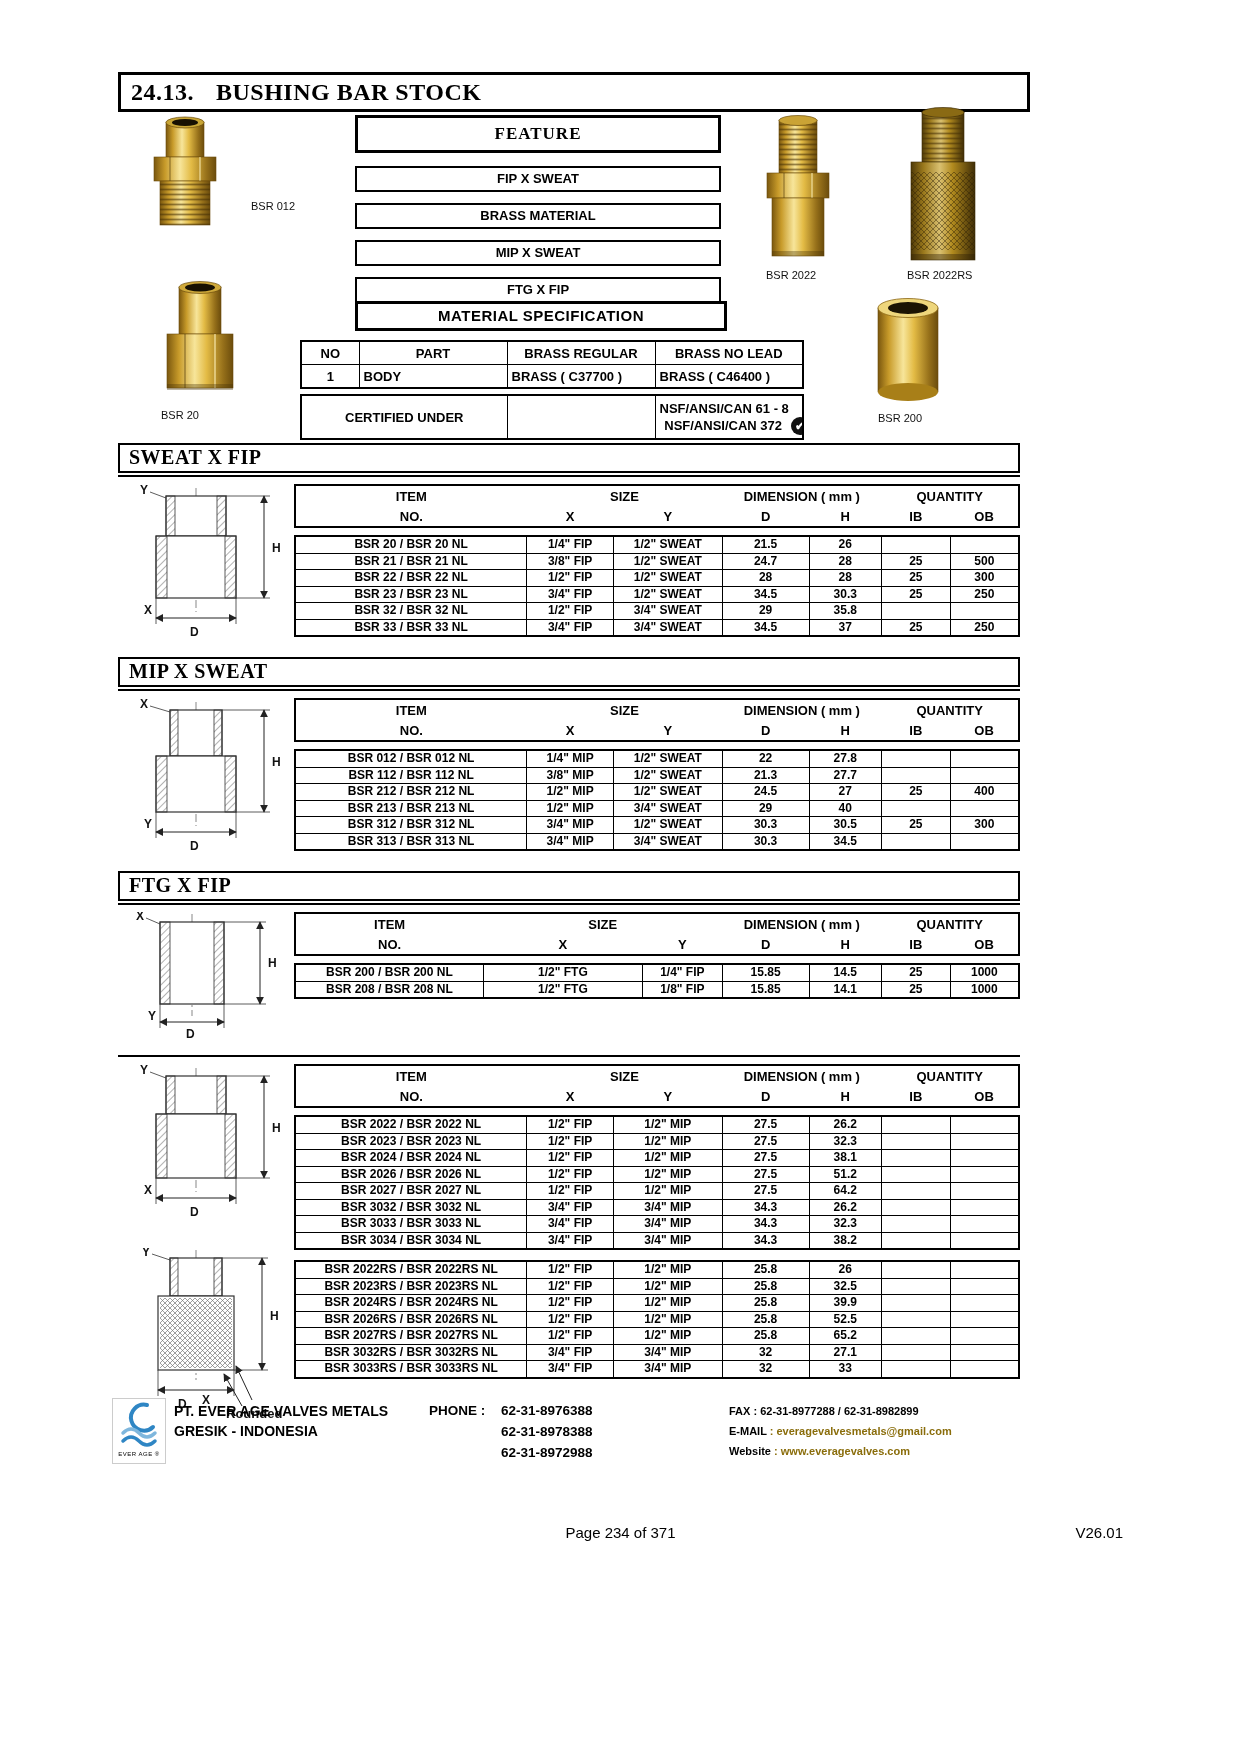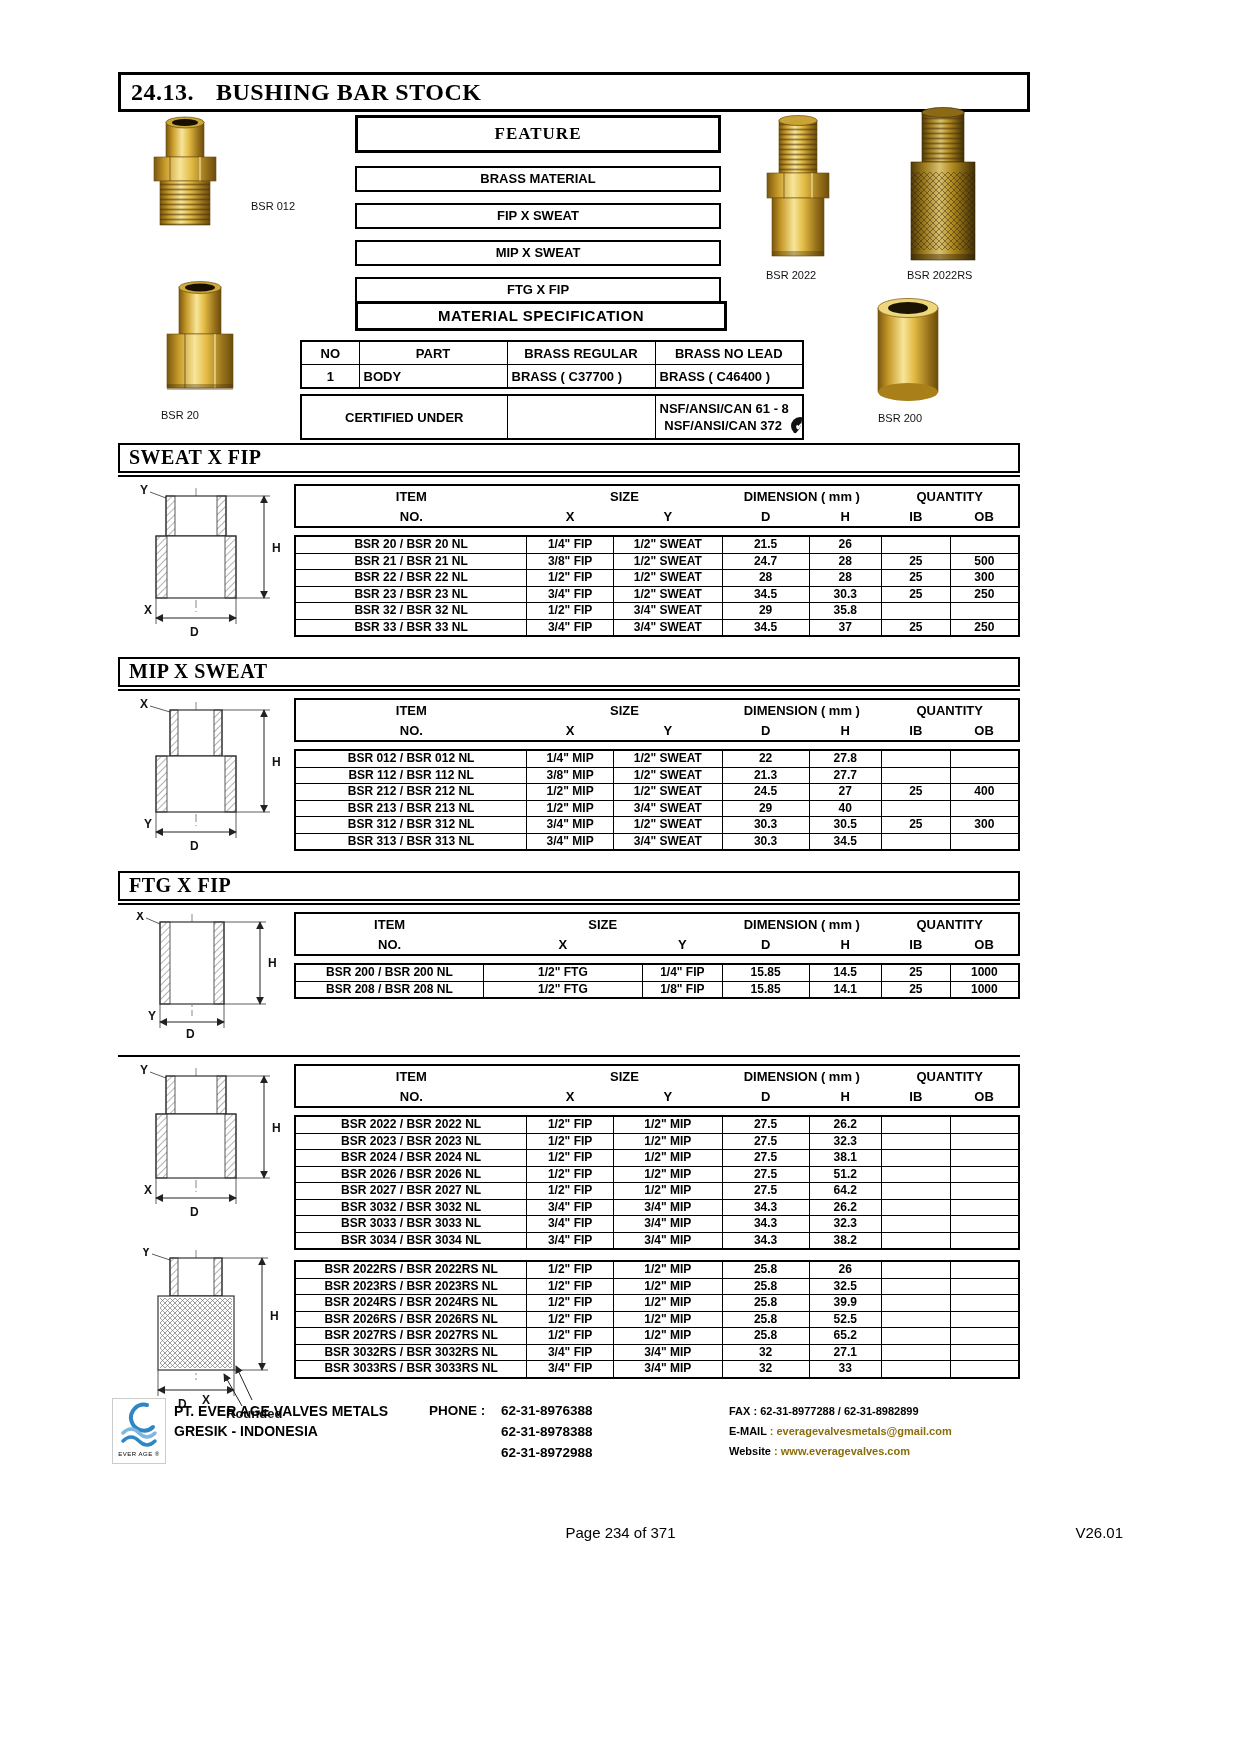--- a/index.html
+++ b/index.html
@@ -25,21 +25,21 @@
 
   
   .prod-label{font-size:11px;color:#111;}
 
   
   .spec-table{border-collapse:collapse;table-layout:fixed;}
   .spec-table td{border:1.5px solid #000;font-weight:bold;font-size:13px;height:22px;
                  padding:0 4px;white-space:nowrap;overflow:hidden;}
   .spec-table{border:2.5px solid #000;}
   .spec-table .c{text-align:center;}
-  .cert-cell{position:relative;text-align:right;padding-right:20px !important;line-height:17px;border-radius:20px;}
+  .cert-cell{position:relative;text-align:right;padding-right:20px !important;line-height:17px;}
   .nsf-icon{position:absolute;right:-7px;bottom:3px;width:18px;height:18px;background:#111;
             border-radius:50%;color:#fff;font-size:12px;line-height:18px;text-align:center;font-weight:bold;}
 
   
   .section{margin-left:118px;width:902px;}
   .section-title{border:2.5px solid #000;padding:1px 9px 2px 9px;
                  font-family:"Liberation Serif",serif;font-weight:bold;font-size:20px;letter-spacing:.5px;}
   .section-rule{height:2px;background:#000;margin-top:2px;}
   .section-body{display:flex;margin-top:7px;}
   .drawing-col{width:176px;display:flex;flex-direction:column;align-items:center;justify-content:center;gap:26px;}
@@ -177,22 +177,22 @@
       <rect x="20" y="16" width="60" height="84" fill="url(#gold)" stroke="#6b4c0c" stroke-width="0.6"></rect>
       <ellipse cx="50" cy="100" rx="30" ry="9" fill="#a87f18"></ellipse>
       <ellipse cx="50" cy="16" rx="30" ry="9.5" fill="#eed67c" stroke="#8a6410" stroke-width="0.8"></ellipse>
       <ellipse cx="50" cy="16" rx="20" ry="6" fill="#1c1403"></ellipse>
     </svg>
   </div>
   <div class="abs prod-label" style="left:878px;top:412px;">BSR 200</div>
 
   <div class="abs feature">
     <div class="feature-title">FEATURE</div>
+    <div class="feature-item">FIP X SWEAT</div>
     <div class="feature-item">BRASS MATERIAL</div>
-    <div class="feature-item">FIP X SWEAT</div>
     <div class="feature-item">MIP X SWEAT</div>
     <div class="feature-item">FTG X FIP</div>
   </div>
   <div class="abs matspec-title">MATERIAL SPECIFICATION</div>
 
   <table class="abs spec-table" style="left:300px;top:340px;width:502px;padding-left:44px;">
     <colgroup>
         <col style="width:58px">
         <col style="width:148px">
         <col style="width:148px">

